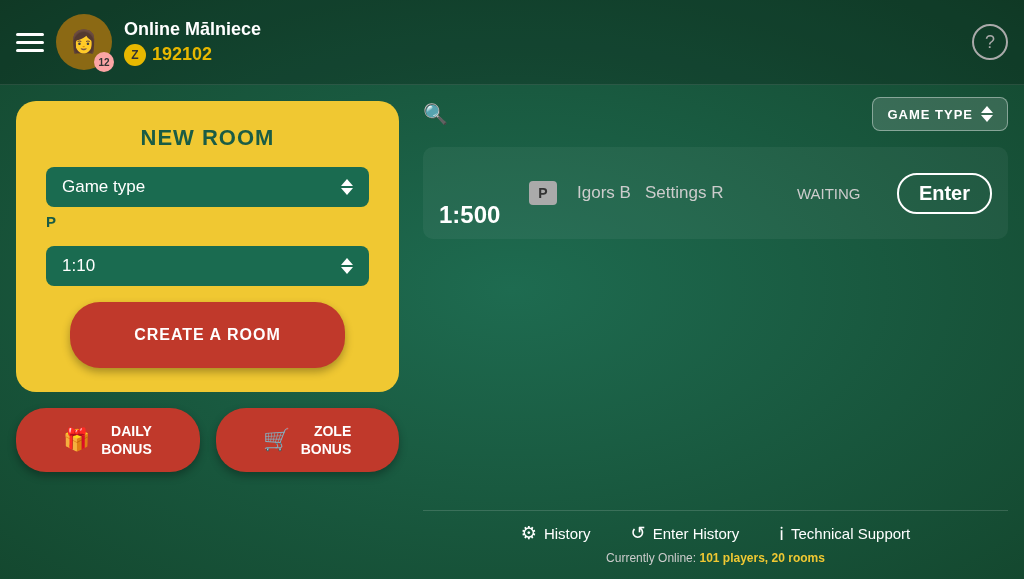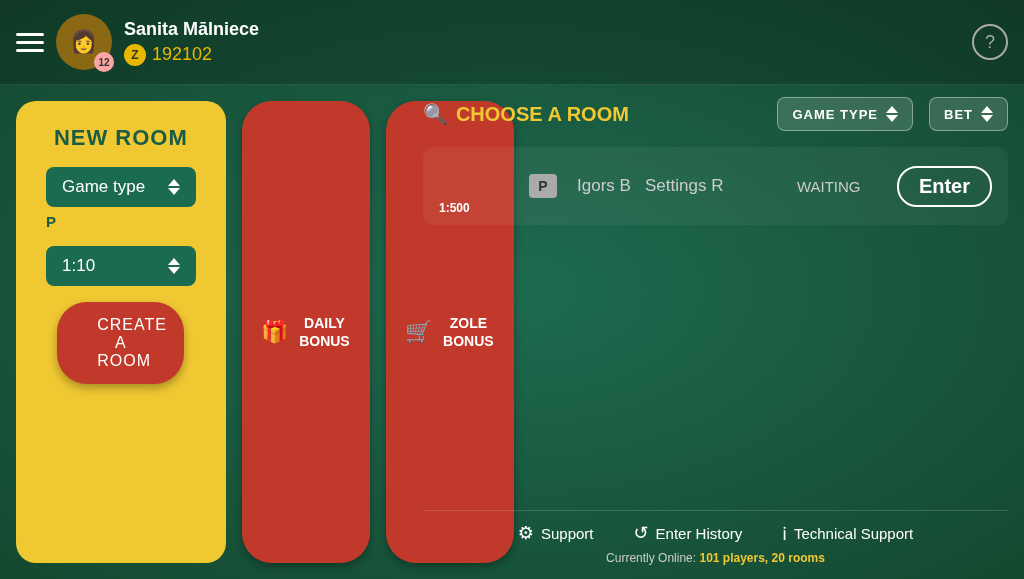--- a/index.html
+++ b/index.html
@@ -89,21 +89,21 @@
       display: flex;
       align-items: center;
       justify-content: center;
       font-size: 12px;
       font-weight: bold;
       color: #333;
     }
     .balance-amount {
       font-size: 18px;
       color: #e8b800;
-      font-weight: normal;
+      font-weight: bold;
     }
     .help-btn {
       width: 36px;
       height: 36px;
       border-radius: 50%;
       border: 2px solid #aaa;
       background: transparent;
       color: #aaa;
       font-size: 18px;
       cursor: pointer;
@@ -116,21 +116,21 @@
     .main-layout {
       display: flex;
       height: calc(579px - 85px);
     }
 
     
     .left-panel {
       width: 415px;
       padding: 16px;
       display: flex;
-      flex-direction: row;
+      flex-direction: column;
       gap: 16px;
       flex-shrink: 0;
     }
 
     .new-room-card {
       background: #f0c832;
       border-radius: 20px;
       padding: 24px 30px;
       display: flex;
       flex-direction: column;
@@ -180,23 +180,23 @@
       color: #1a5c45;
       font-size: 15px;
       font-weight: bold;
       margin-top: -10px;
     }
     .create-btn {
       background: #c0392b;
       color: white;
       border: none;
       border-radius: 30px;
-      padding: 14px 40px;
+      padding: 24px 40px;
       font-size: 16px;
-      font-weight: normal;
+      font-weight: bold;
       letter-spacing: 1px;
       cursor: pointer;
       width: 85%;
       box-shadow: 0 4px 8px rgba(0,0,0,0.3);
       text-transform: uppercase;
     }
 
     .bottom-buttons {
       display: flex;
       gap: 16px;
@@ -214,21 +214,21 @@
       display: flex;
       align-items: center;
       justify-content: center;
       gap: 10px;
       box-shadow: 0 4px 8px rgba(0,0,0,0.3);
     }
     .btn-icon {
       font-size: 22px;
     }
     .btn-text {
-      text-align: center;
+      text-align: right;
       line-height: 1.3;
     }
 
     
     .right-panel {
       flex: 1;
       display: flex;
       flex-direction: column;
       padding: 12px 16px 8px 8px;
     }
@@ -270,21 +270,21 @@
     .room-row {
       display: flex;
       align-items: center;
       gap: 20px;
       padding: 10px 16px;
       border-radius: 10px;
       background: rgba(255,255,255,0.05);
       margin-bottom: 8px;
     }
     .room-bet {
-      font-size: 12px;
+      font-size: 24px;
       font-weight: bold;
       color: white;
       min-width: 70px;
       margin-top: 44px;
     }
     .room-type-badge {
       background: #aaa;
       color: #333;
       font-weight: bold;
       font-size: 14px;
@@ -358,21 +358,21 @@
       <span></span>
       <span></span>
   </div>
   <div class="avatar-wrap">
     <div class="avatar">
       <span>👩</span>
     </div>
     <div class="avatar-badge">12</div>
   </div>
   <div class="user-info">
-    <div class="user-name">Sanita Mālniece</div>
+    <div class="user-name">Online Mālniece</div>
     <div class="user-balance">
       <div class="zole-icon">Z</div>
       <span class="balance-amount">192102</span>
     </div>
   </div>
   <button class="help-btn">?</button>
 </div>
 
 <div class="main-layout">
 
@@ -419,31 +419,23 @@
       </button>
     </div>
 
   </div>
 
   <div class="right-panel">
 
     <div class="choose-room-header">
       <div class="choose-room-label">
         <span>🔍</span>
-        <span>CHOOSE A ROOM</span>
       </div>
       <button class="dropdown-btn">
         <span>GAME TYPE</span>
-        <div class="select-arrows">
-          <div class="arrow-up"></div>
-          <div class="arrow-down"></div>
-        </div>
-      </button>
-      <button class="dropdown-btn">
-        <span>BET</span>
         <div class="select-arrows">
           <div class="arrow-up"></div>
           <div class="arrow-down"></div>
         </div>
       </button>
     </div>
 
     <div class="room-list">
       <div class="room-row">
         <span class="room-bet">1:500</span>
@@ -453,21 +445,21 @@
         </span>
         <span class="room-status">WAITING</span>
         <button class="enter-btn">Enter</button>
       </div>
     </div>
 
     <div class="footer">
       <div class="footer-links">
         <div class="footer-link">
           <span class="footer-icon">⚙</span>
-          <span>Support</span>
+          <span>History</span>
         </div>
         <div class="footer-link">
           <span class="footer-icon">↺</span>
           <span>Enter History</span>
         </div>
         <div class="footer-link">
           <span class="footer-icon">ℹ</span>
           <span>Technical Support</span>
         </div>
       </div>

